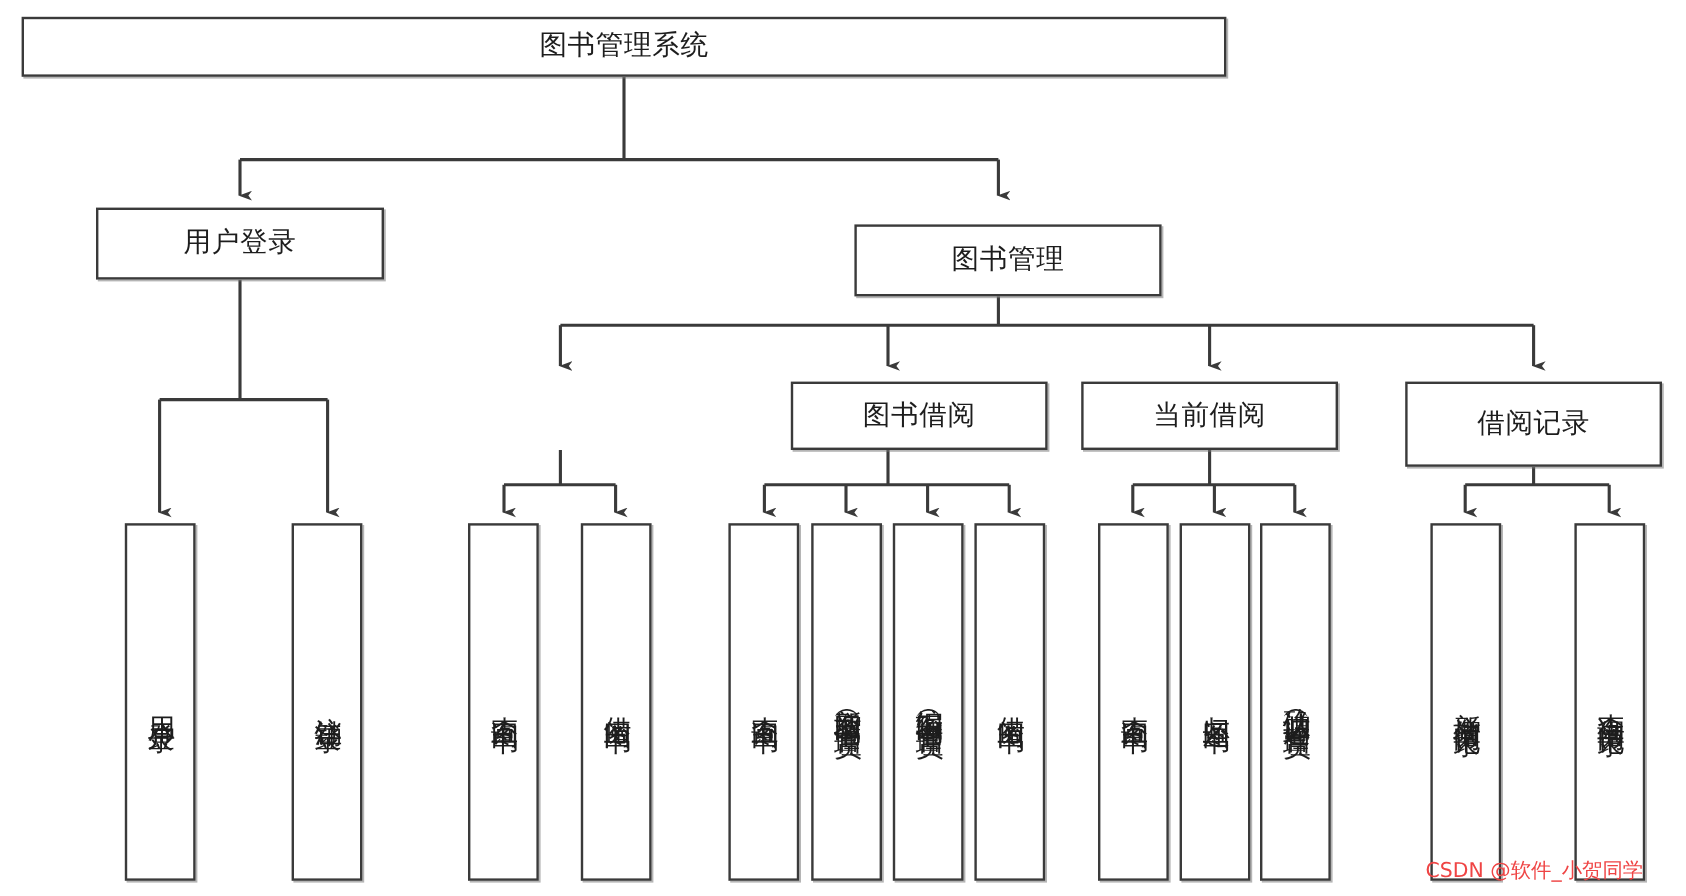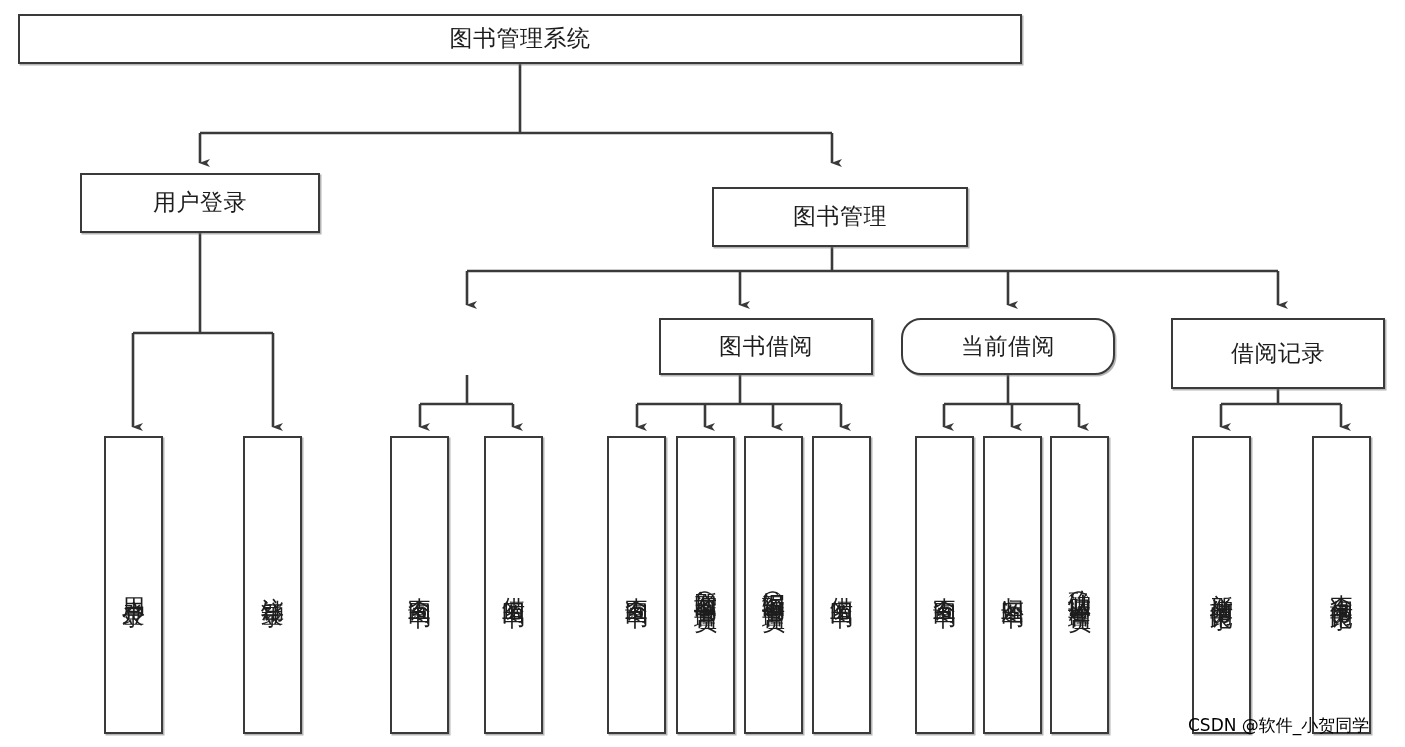--- a/index.html
+++ b/index.html
@@ -62,21 +62,21 @@
     font-size: 23px;
     line-height: 1.18;
     letter-spacing: 3px;
     white-space: nowrap;
   }
   .watermark {
     position: absolute;
     left: 1188px;
     top: 714px;
     font-size: 17px;
-    color: #000000;
+    color: #ef4444;
     white-space: nowrap;
     font-family: "DejaVu Sans", "Liberation Sans", sans-serif;
   }
 </style>
 </head>
 <body>
 
 <div id="diagram-root">
 
   <svg id="edge-layer" viewBox="0 0 1405 747" width="1405" height="747" xmlns="http://www.w3.org/2000/svg">
@@ -138,21 +138,21 @@
   <div class="node h" style="left:80px; top:173px; width:240px; height:60px;">
     <span class="label">用户登录</span>
   </div>
   <div class="node h" style="left:712px; top:187px; width:256px; height:60px;">
     <span class="label">图书管理</span>
   </div>
 
   <div class="node h" style="left:633px; top:318px; width:214px; height:57px;margin-left:26px;">
     <span class="label">图书借阅</span>
   </div>
-  <div class="node h" style="left:901px; top:318px; width:214px; height:57px;border-radius:20px;">
+  <div class="node h" style="left:901px; top:318px; width:214px; height:57px;">
     <span class="label">当前借阅</span>
   </div>
   <div class="node h" style="left:1171px; top:318px; width:214px; height:71px;">
     <span class="label">借阅记录</span>
   </div>
 
   <div class="node v" style="left:104px; top:436px; width:59px; height:298px;">
     <span class="label">用户登录</span>
   </div>
   <div class="node v" style="left:243px; top:436px; width:59px; height:298px;">

